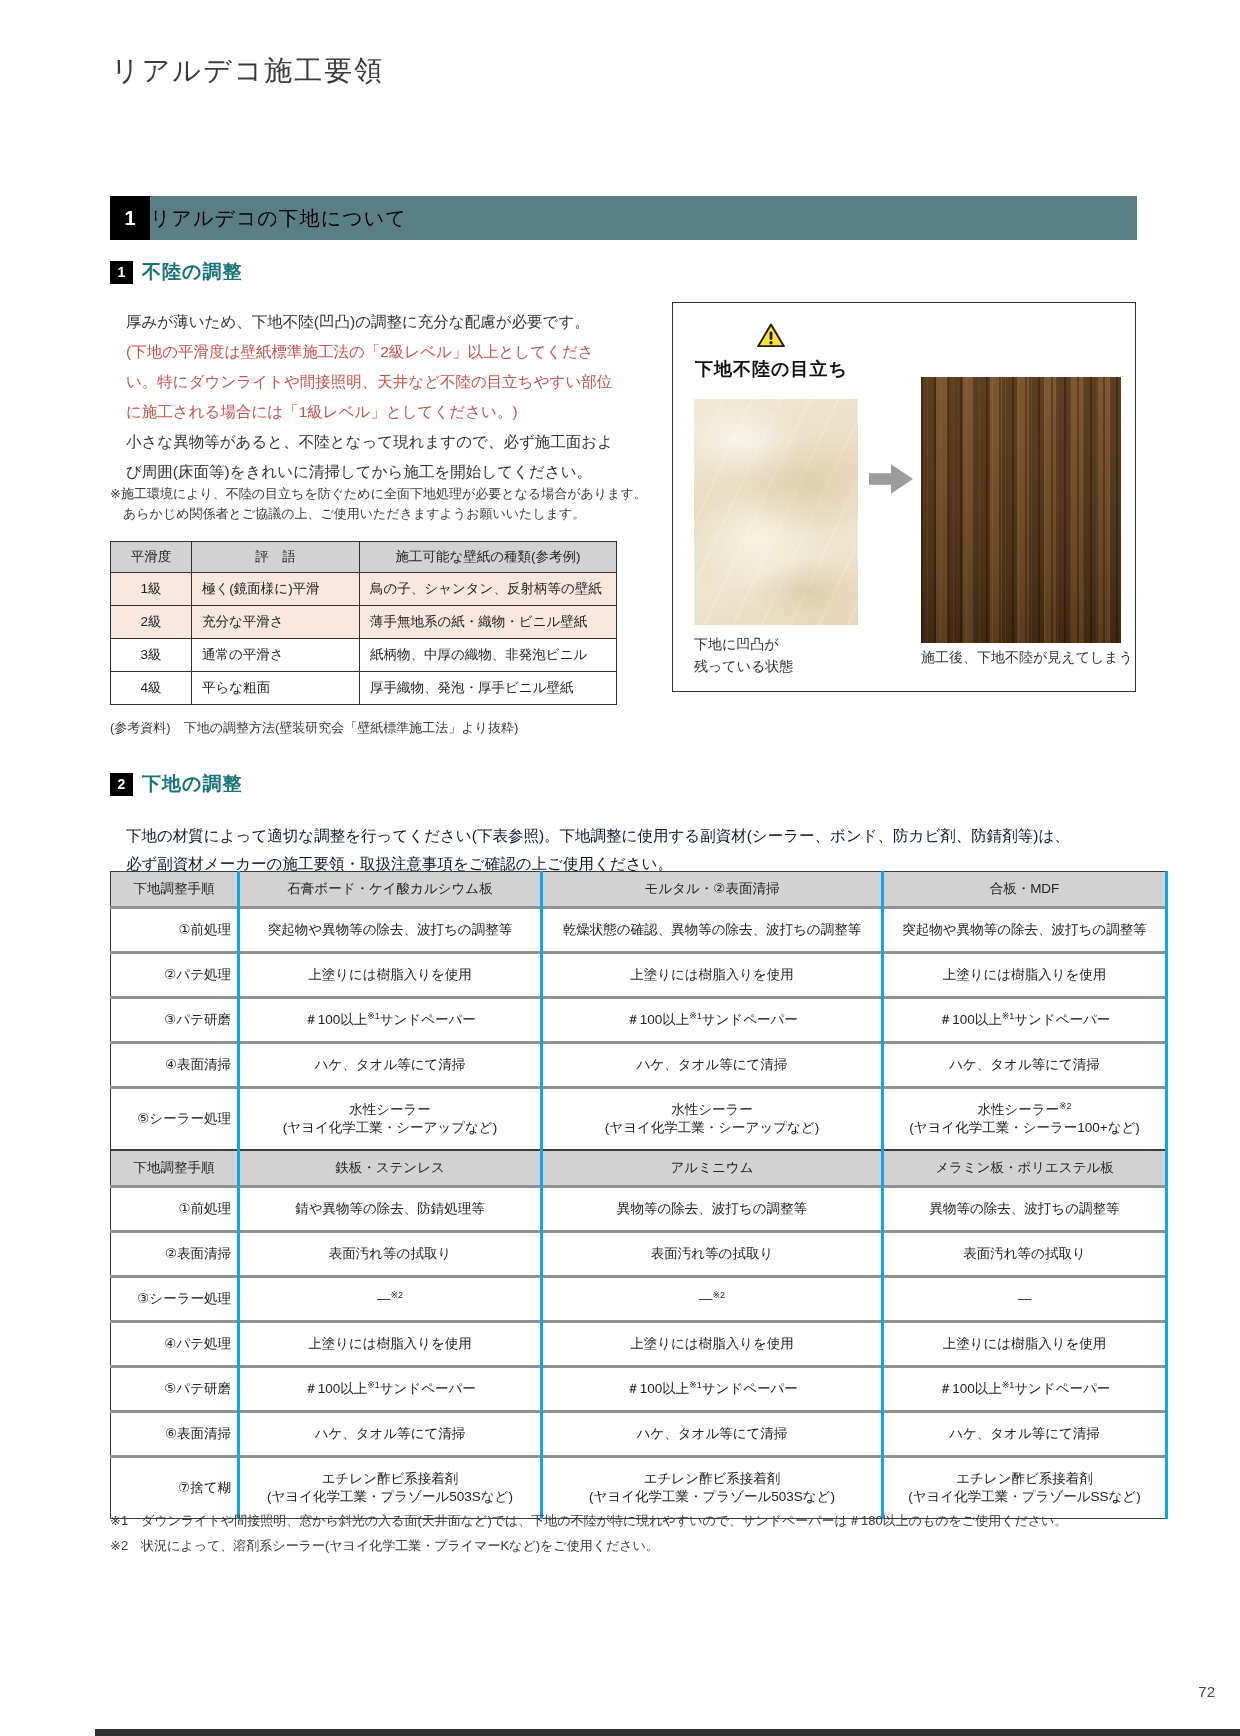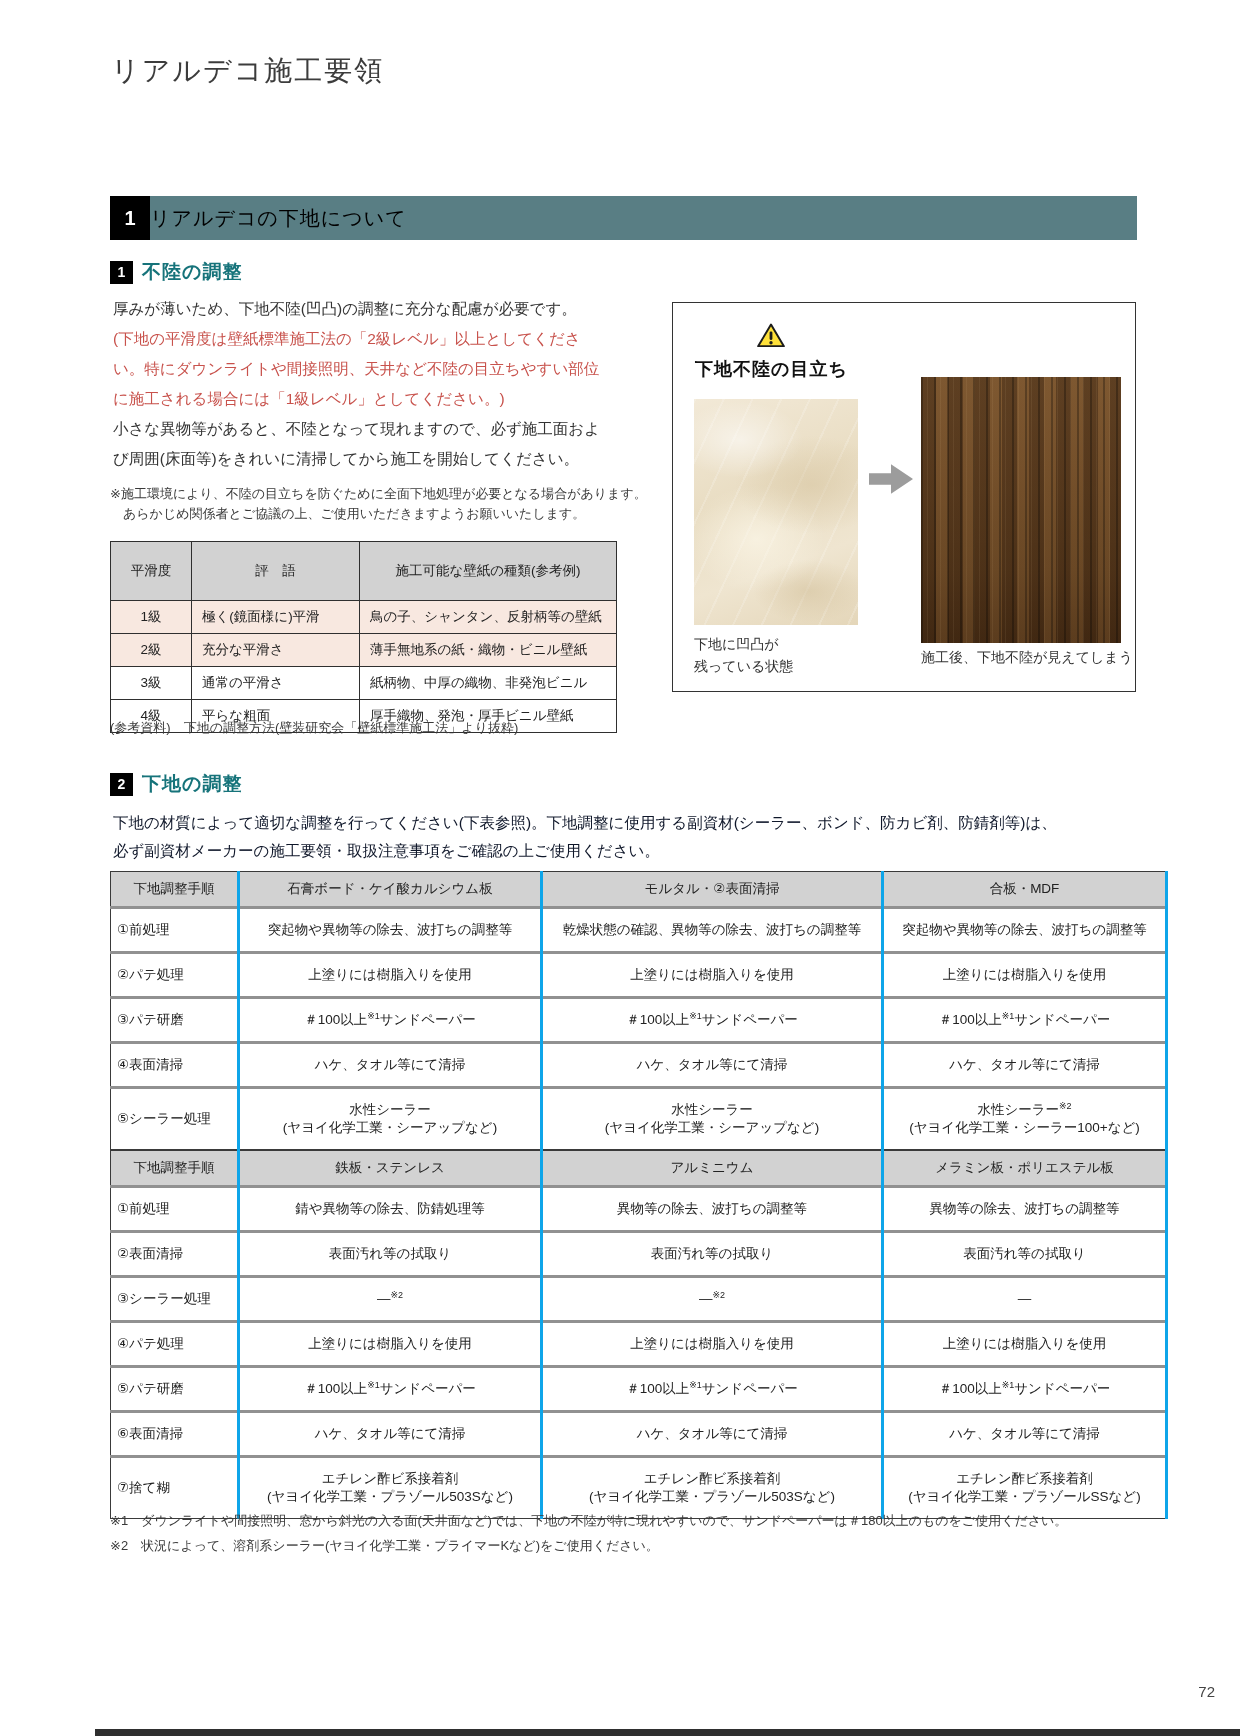--- a/index.html
+++ b/index.html
@@ -23,30 +23,30 @@
     display:flex;align-items:center;letter-spacing:1px;
   }
   
   .sub-head{position:absolute;left:110px;display:flex;align-items:center;gap:9px;}
   .sub-num{
     width:23px;height:23px;background:#000;color:#fff;font-size:14px;font-weight:bold;
     display:flex;align-items:center;justify-content:center;
   }
   .sub-title{font-size:19px;font-weight:bold;color:#16737a;letter-spacing:1px;}
   
-  .para{position:absolute;margin:3px;white-space:pre-line;}
+  .para{position:absolute;margin:16px;white-space:pre-line;}
   .para1{left:110px;top:291px;width:512px;font-size:15.5px;line-height:30px;color:#333;}
   .para .red{color:#c8524c;}
   .note{position:absolute;left:110px;top:484px;font-size:13px;line-height:20px;color:#3a3a3a;}
   .note-l2{margin-left:13px;}
   
   table{border-collapse:collapse;}
   .smooth{position:absolute;left:110px;top:541px;width:507px;font-size:13.5px;color:#222;}
   .smooth th,.smooth td{border:1.5px solid #2f2f2f;padding:7px 6px;font-weight:normal;}
-  .smooth thead th{background:#d2d2d2;text-align:center;padding:20px 4px;}
+  .smooth thead th{background:#d2d2d2;text-align:center;padding:6px 4px;}
   .smooth th.row-label{text-align:center;width:68px;}
   .smooth td{text-align:left;padding-left:10px;}
   .smooth td.c1{width:151px;}
   .smooth tr.hl{background:#f8e8e0;}
   .smooth-cap{position:absolute;left:110px;top:719px;font-size:13px;color:#3a3a3a;}
   
   .callout{position:absolute;left:672px;top:302px;width:464px;height:390px;border:1.5px solid #333;background:#fff;box-sizing:border-box;}
   .callout-head{position:absolute;left:22px;top:20px;display:flex;align-items:center;gap:9px;flex-direction:column;}
   .warn{width:28px;height:25px;}
   .callout-title{font-size:18px;font-weight:bold;color:#111;letter-spacing:1px;}
@@ -83,21 +83,21 @@
     border-left:1px solid #3a3a3a;border-right:3px solid #0ea5e9;
     padding:12px 6px;font-weight:normal;white-space:pre-line;line-height:18px;
   }
   .big{border:1.5px solid #3a3a3a;}
   .big thead th{background:#d2d2d2;text-align:center;padding:8px 4px;}
   .big tbody tr{border-top:3px solid #919191;}
   .big th.c0,.big td.c0{width:118px;}
   .big th.c1{width:292px;}
   .big th.c2{width:330px;}
   .big th.c3{width:273px;}
-  .big th.row-label{text-align:left;}
+  .big th.row-label{text-align:right;}
   .big td{text-align:center;}
   sup{font-size:9px;vertical-align:super;line-height:0;}
   .footnotes{position:absolute;left:110px;top:1508px;font-size:13px;line-height:25px;color:#3a3a3a;white-space:pre-line;}
   .page-num{position:absolute;left:1175px;top:1683px;width:40px;text-align:right;font-size:15px;color:#444;}
   .bottom-bar{position:absolute;left:95px;top:1729px;width:1145px;height:7px;background:#2f2f2f;}
 </style>
 </head>
 <body>
 
 <div class="page">

